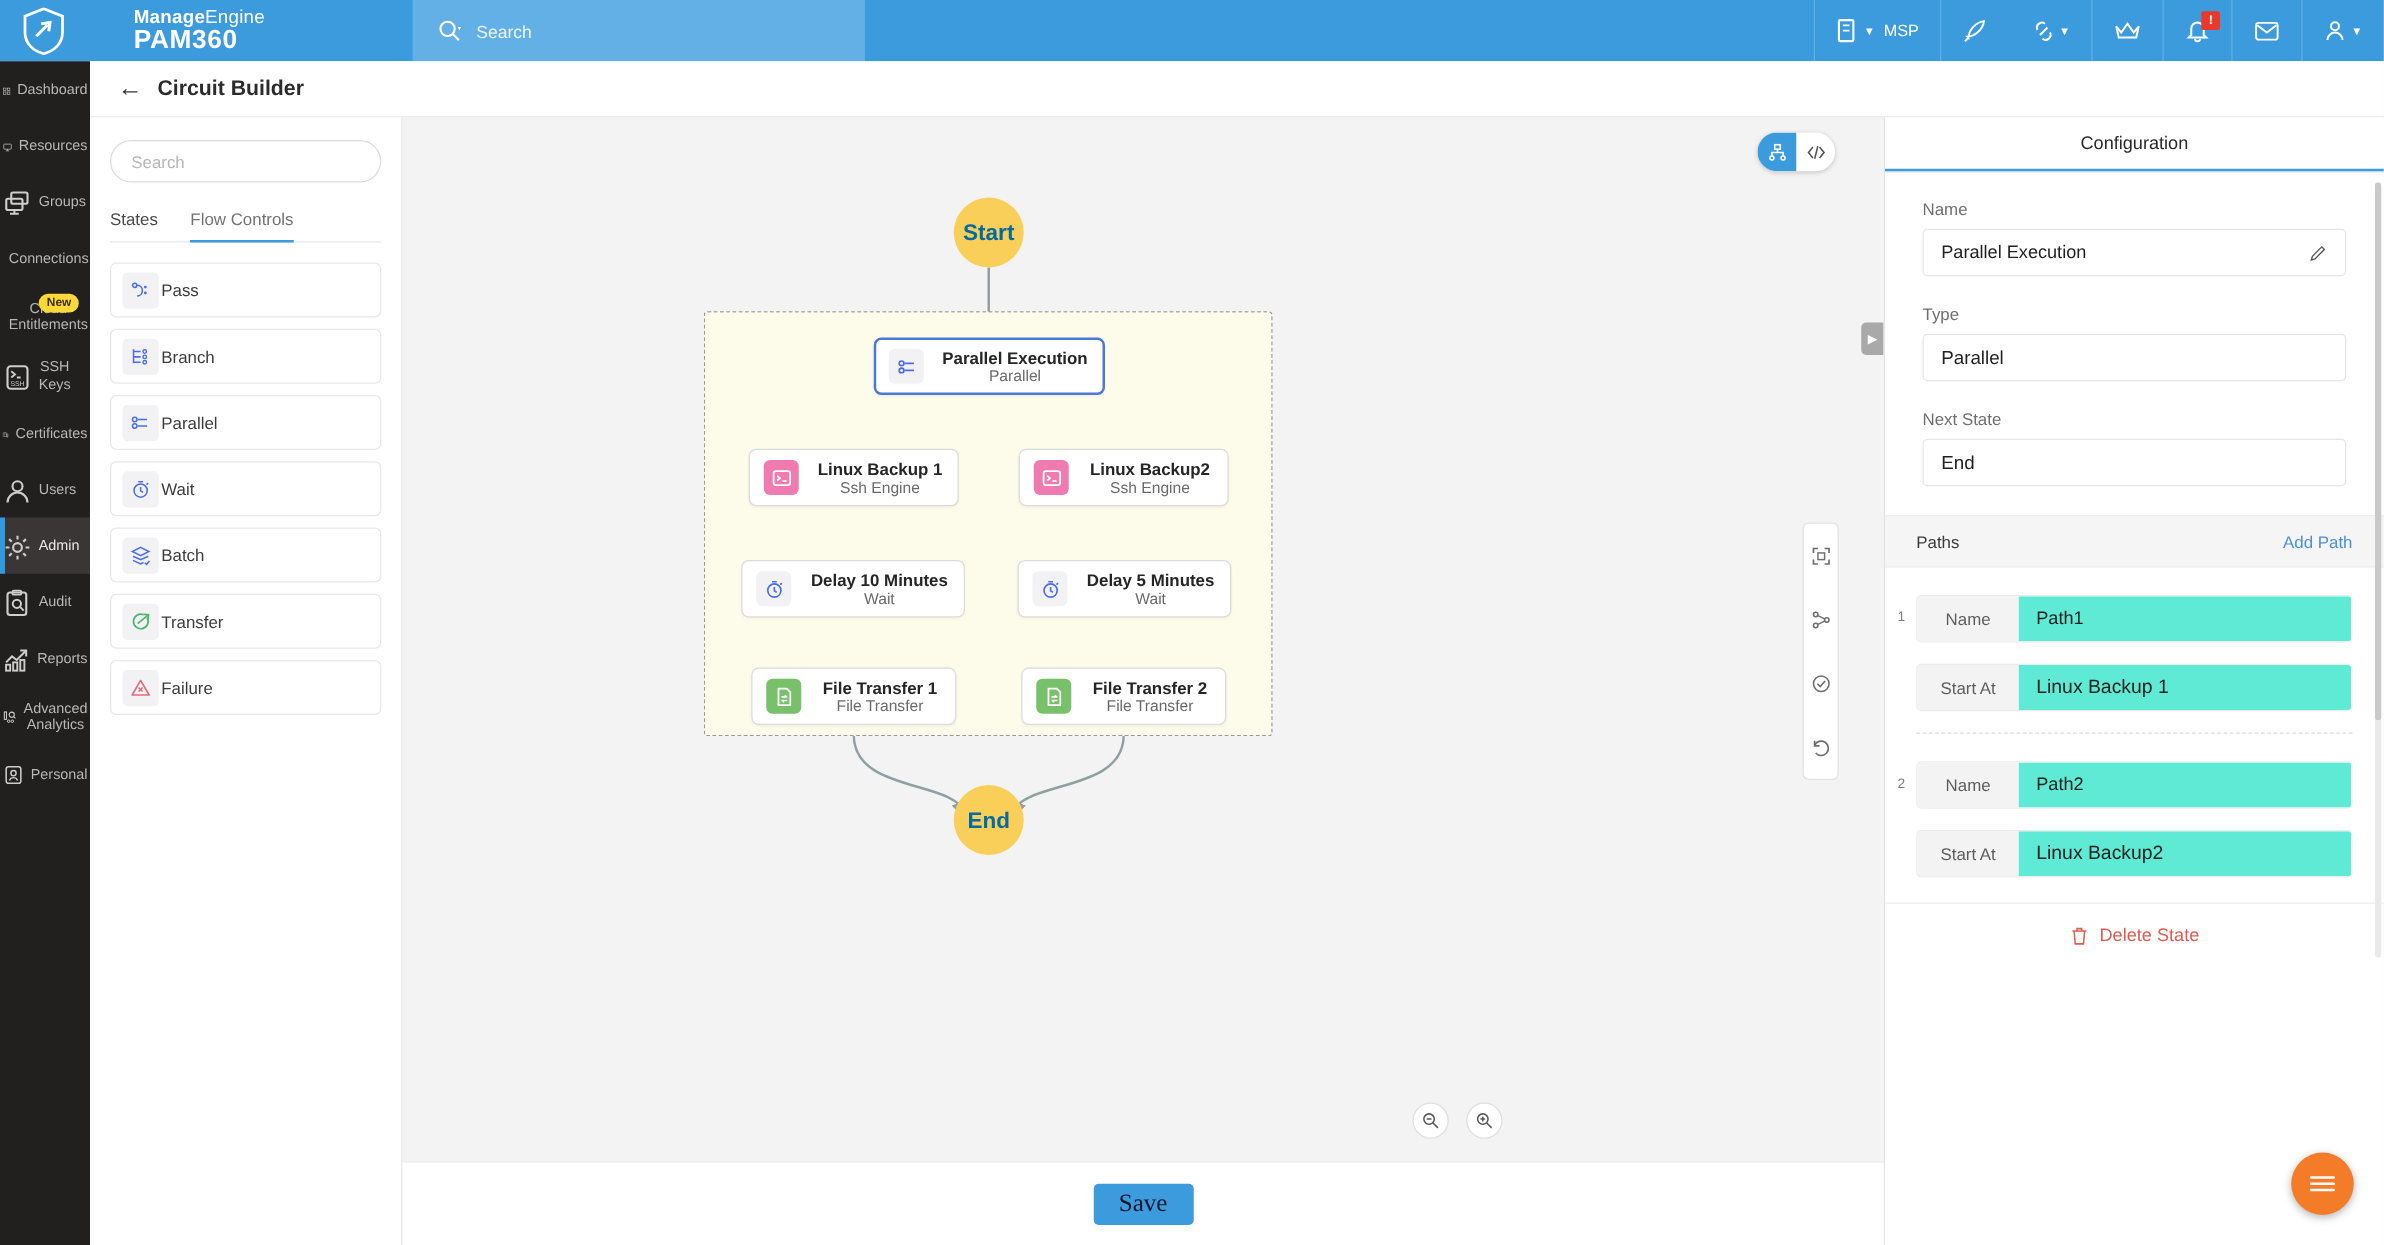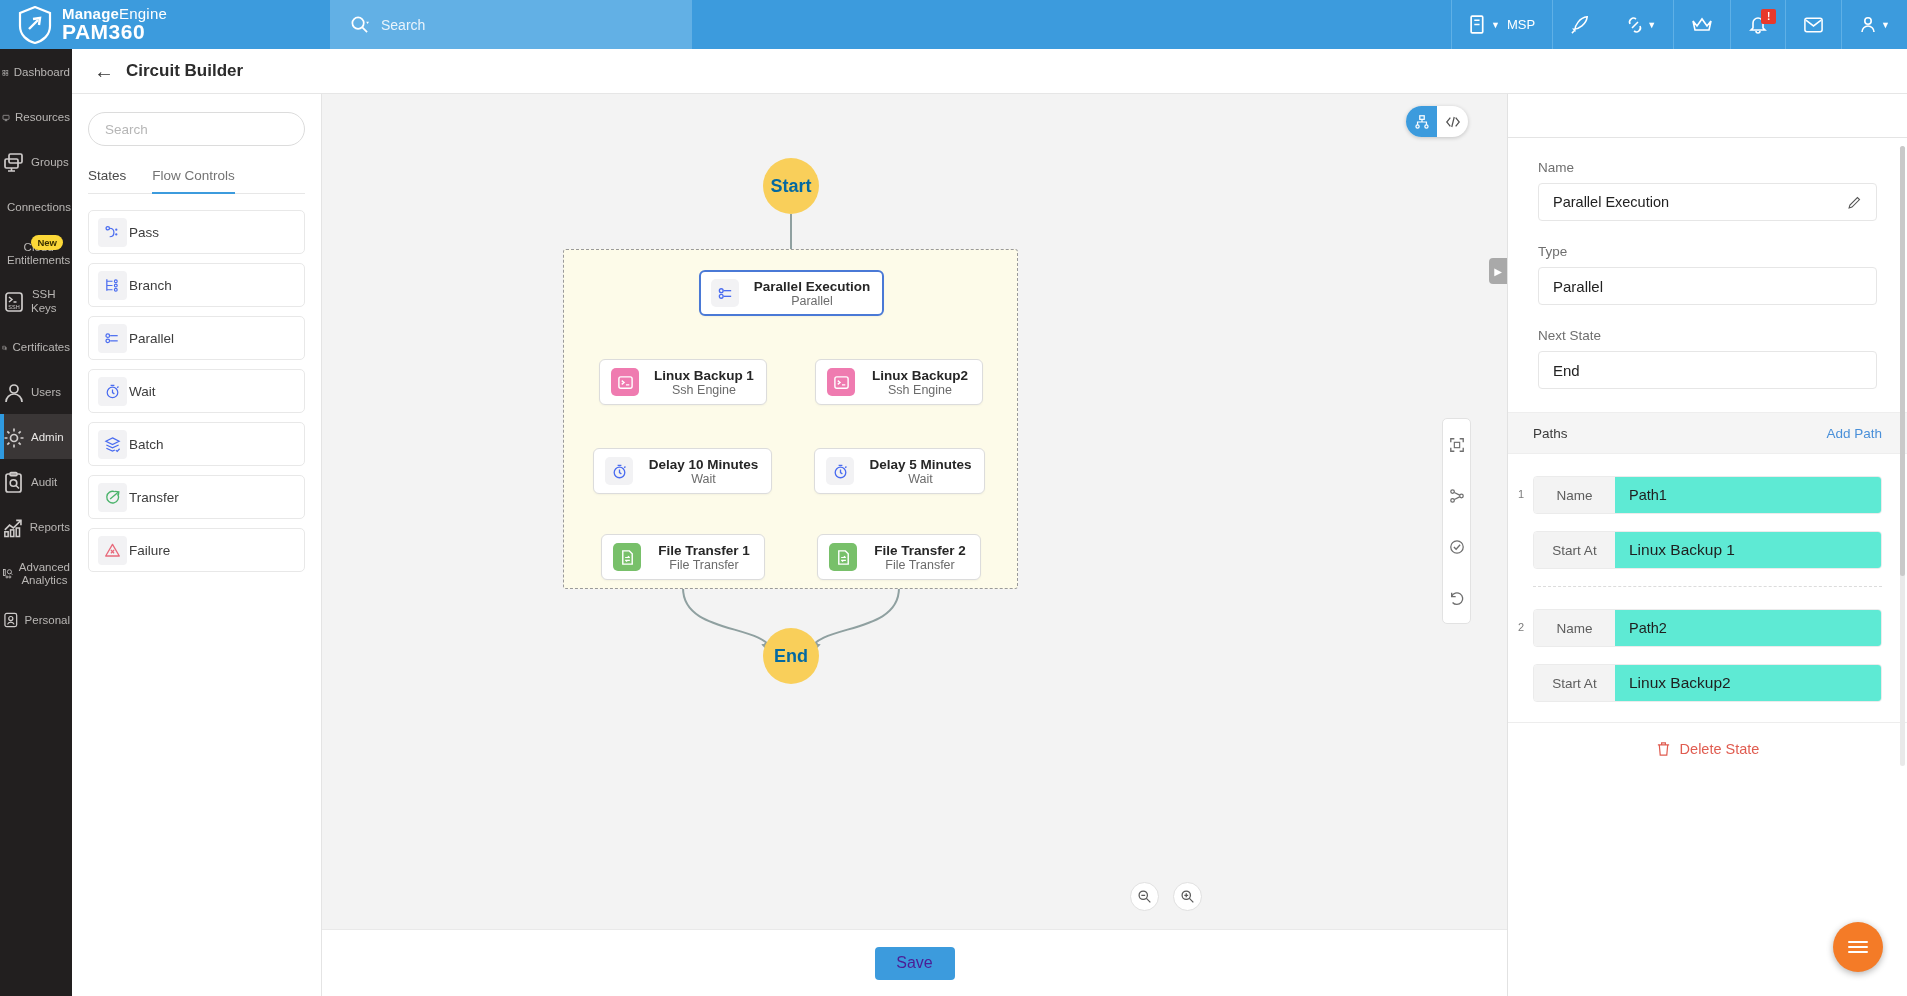--- a/index.html
+++ b/index.html
@@ -6,21 +6,21 @@
   html, body {
     width: 1907px; height: 996px;
     font-family: "Liberation Sans", sans-serif;
     background: #f4f4f4; overflow: hidden;
   }
   
   #top-header {
     position: absolute; top: 0; left: 0; width: 1907px; height: 49px;
     background: #3c9bdd; display: flex; align-items: center;
   }
-  .brand { display: flex; align-items: center; padding-left: 18px; width: 330px; }
+  .brand { display: flex; align-items: center; padding-left: 18px; width: 330px; gap: 45px; }
   .brand-logo { width: 34px; height: 38px; margin-right: 10px; }
   .brand-text { color: #fff; line-height: 1.05; }
   .brand-me { font-size: 15px; font-weight: bold; letter-spacing: .2px; }
   .brand-me .light { font-weight: normal; }
   .brand-pam { font-size: 21px; font-weight: bold; letter-spacing: .5px; }
   .hdr-search {
     width: 362px; height: 49px; background: #62b0e5;
     display: flex; align-items: center; padding-left: 20px; gap: 12px;
   }
   .hdr-search input {
@@ -222,23 +222,23 @@
     position: absolute; top: 0; left: 0; width: 5px; height: 430px;
     background: #c9c9c9; border-radius: 3px; display: block;
   }
   
   #bottom-bar {
     position: absolute; top: 929px; left: 322px; width: 1185px; height: 67px;
     background: #fff; border-top: 1px solid #e9e9e9;
     display: flex; align-items: center; justify-content: center;
   }
   .save-btn {
-    width: 80px; height: 33px; background: #3c9bdd; color: #4c1d95; border: none;
-    border-radius: 4px; font-size: 16px; cursor: pointer;
-    font-family: Liberation Sans, sans-serif;
+    width: 80px; height: 33px; background: #3c9bdd; color: #0f172a; border: none;
+    border-radius: 4px; font-size: 20px; cursor: pointer;
+    font-family: Liberation Serif, serif;
   }
   .fab {
     position: absolute; right: 24px; bottom: 24px; width: 50px; height: 50px;
     border-radius: 50%; background: #f47b27; color: #fff;
     display: flex; align-items: center; justify-content: center; cursor: pointer;
     box-shadow: 0 2px 7px rgba(0,0,0,.3);
   }
 </style>
 </head>
 <body>
@@ -687,20 +687,21 @@
       <svg width="15" height="15" viewBox="0 0 18 18">
           <circle cx="7.5" cy="7.5" r="5" fill="none" stroke="#585858" stroke-width="1.5"></circle>
           <path d="M5.2 7.5h4.6M7.5 5.2v4.6M11.3 11.3 L16 16" stroke="#585858" stroke-width="1.5"></path>
         </svg>
     </div>
   </div>
 </div>
 
 <div id="config">
   <div class="cfg-tabs">
+    <div class="cfg-tab active">Configuration</div>
   </div>
   <div class="cfg-scrollbar">
       <i></i>
     </div>
   <div class="cfg-body">
     <div class="fld-label">Name</div>
     <div class="fld-box">
       <span class="val">Parallel Execution</span>
       <svg width="15" height="15" viewBox="0 0 18 18">
           <path d="M2.5 15.5 L3.5 12 L12.5 3 L15 5.5 L6 14.5 Z" fill="none" stroke="#555" stroke-width="1.3"></path>

